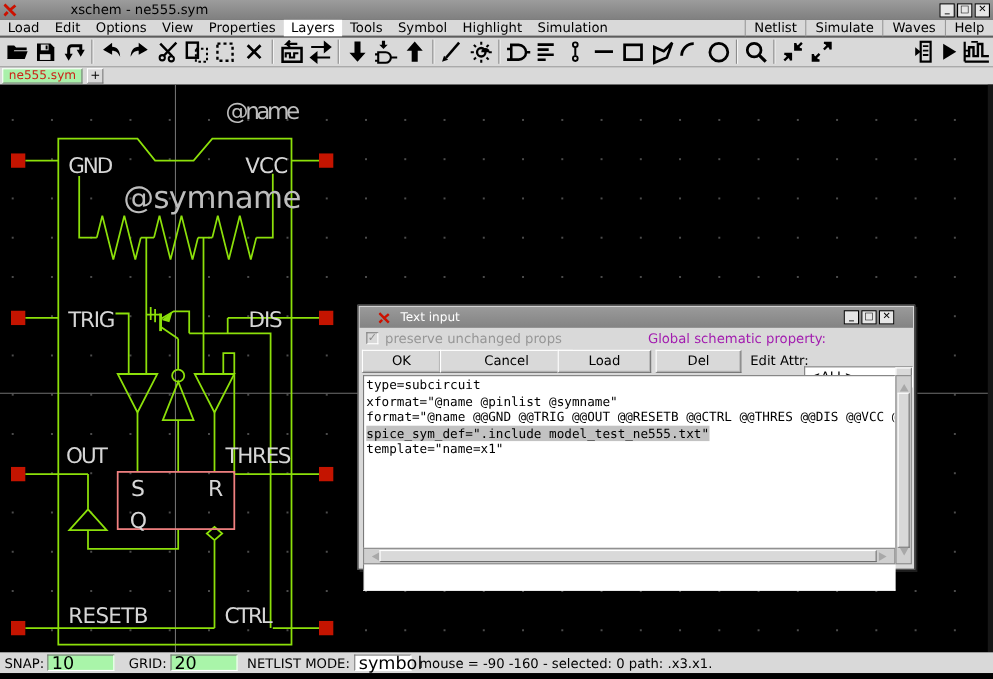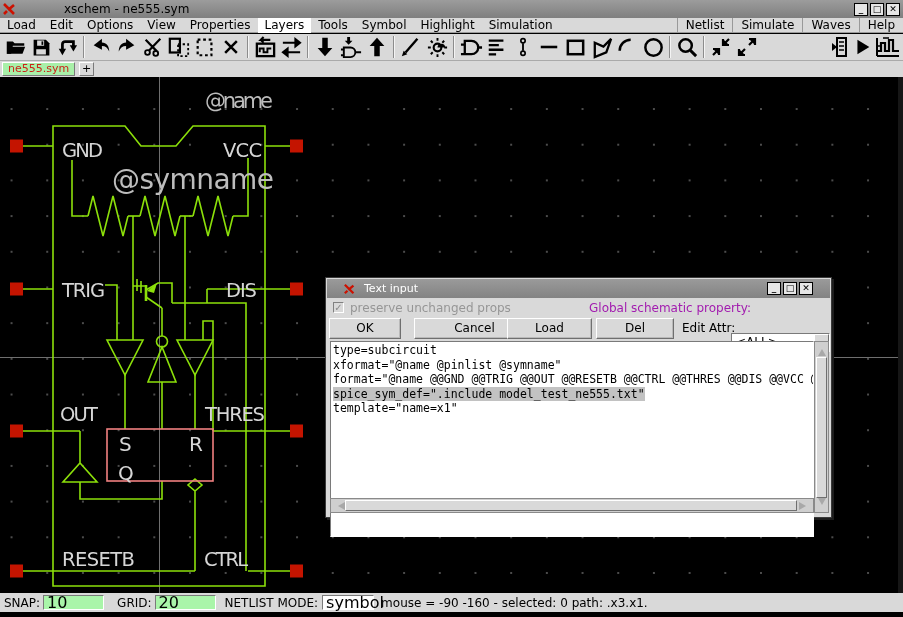--- a/index.html
+++ b/index.html
@@ -420,21 +420,21 @@
         <div class="winbtn">✕</div>
       </div>
     </div>
     <div class="dlg-row2">
       <div class="checkbox">✓</div>
       <span class="chk-label">preserve unchanged props</span>
       <span class="glob-label">Global schematic property:</span>
     </div>
     <div class="dlg-buttons">
       <div class="dbtn" style="left:3px;width:72px;">OK</div>
-      <div class="dbtn" style="left:88px;width:121px;">Cancel</div>
+      <div class="dbtn" style="left:74px;width:121px;">Cancel</div>
       <div class="dbtn" style="left:181px;width:85px;">Load</div>
       <div class="dbtn" style="left:270px;width:78px;">Del</div>
       <span class="editattr-lbl">Edit Attr:</span>
       <div class="combo">
         <span>&lt;ALL&gt;</span>
         <div class="combo-btn"></div>
       </div>
     </div>
     <div class="dlg-text"><div><span>type=subcircuit</span></div><div><span>xformat="@name @pinlist @symname"</span></div><div><span>format="@name @@GND @@TRIG @@OUT @@RESETB @@CTRL @@THRES @@DIS @@VCC @symname"</span></div><div><span class="sel">spice_sym_def=".include model_test_ne555.txt"</span></div><div><span>template="name=x1"</span></div></div>
     <div class="vscroll">

